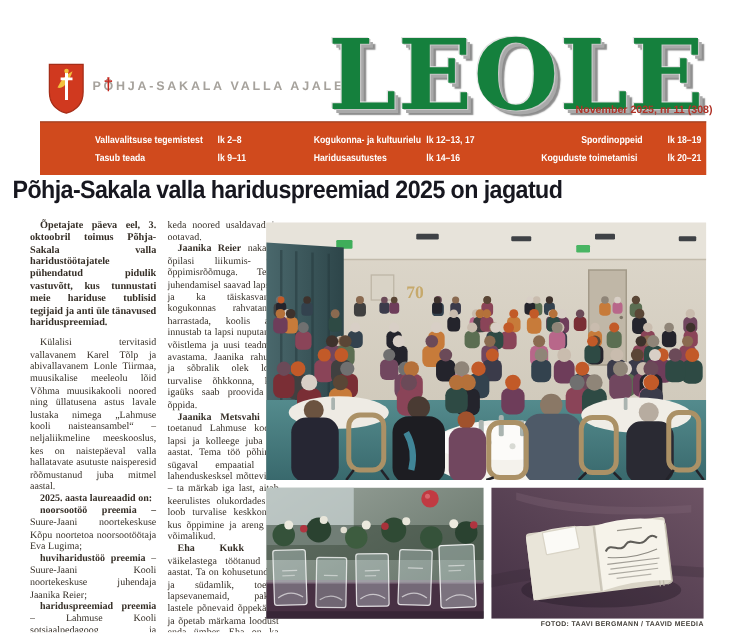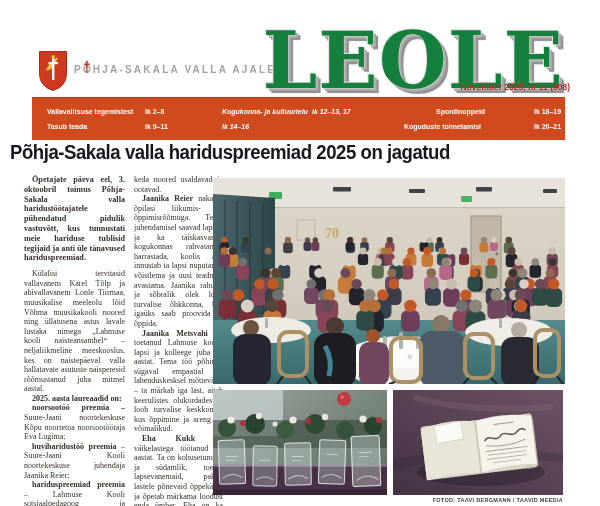--- a/index.html
+++ b/index.html
@@ -12,26 +12,26 @@
             letter-spacing:2.2px;color:#a6a29c;white-space:nowrap;}
   .sub-o{position:relative;display:inline-block;}
   .o-sword{position:absolute;left:0px;top:-5px;color:#c5271d;font-size:14px;font-weight:bold;letter-spacing:0;}
   #leole{position:absolute;top:22px;right:36px;font-family:"DejaVu Serif",serif;font-weight:bold;
          font-size:78px;line-height:1;letter-spacing:1px;color:#15803d;
          text-shadow:-1px -1px 0 #e2e2e2,1px 1px 0 #c6c6c6,3px 3px 0 #a9a9a9,5px 5px 1px #8d8d8d;}
   #issue{position:absolute;top:82px;right:30px;font-size:8.5px;font-weight:bold;color:#b03227;}
 
   
   #bar{position:absolute;left:32px;top:97px;width:533px;height:43px;background:#d04a1d;
-       border-top:1px solid rgba(70,50,40,.35);display:flex;box-sizing:border-box;}
+       border-top:1px solid rgba(70,50,40,.35);display:flex;box-sizing:border-box;padding-left:29px;}
   .bar-group{padding-top:6px;}
   .bar-row{display:grid;line-height:15px;color:#fff;font-size:8px;font-weight:bold;white-space:nowrap;}
   .cond{display:inline-block;transform:scaleX(.87);transform-origin:0 50%;}
   .g1{margin-left:15px;width:175px;} .g1 .bar-row{grid-template-columns:98px auto;}
-  .g2{width:168px;} .g2 .bar-row{grid-template-columns:90px auto;font-style:italic;}
+  .g2{width:168px;} .g2 .bar-row{grid-template-columns:90px auto;}
   .g3{flex:1;}    .g3 .bar-row{grid-template-columns:102px auto;text-align:right;}
 
   
   #headline{position:absolute;left:10px;top:141px;width:590px;font-size:20px;font-weight:bold;
             letter-spacing:-0.5px;color:#17171f;white-space:nowrap;
             transform:scaleX(.93);transform-origin:0 50%;}
 
   
   .col{position:absolute;top:175px;bottom:0;overflow:hidden;font-family:"Liberation Serif",serif;
        font-size:8px;line-height:9.6px;text-align:justify;color:#362f27;margin-left:14px;}
@@ -77,20 +77,21 @@
         <span><span class="cond">Tasub teada</span></span>
         <span><span class="cond">lk 9–11</span></span>
       </div>
     </div>
     <div class="bar-group g2">
       <div class="bar-row">
         <span><span class="cond">Kogukonna- ja kultuurielu</span></span>
         <span><span class="cond">lk 12–13, 17</span></span>
       </div>
       <div class="bar-row">
+        <span><span class="cond">Haridusasutustes</span></span>
         <span><span class="cond">lk 14–16</span></span>
       </div>
     </div>
     <div class="bar-group g3">
       <div class="bar-row">
         <span><span class="cond">Spordinoppeid</span></span>
         <span><span class="cond">lk 18–19</span></span>
       </div>
       <div class="bar-row">
         <span><span class="cond">Koguduste toimetamisi</span></span>

